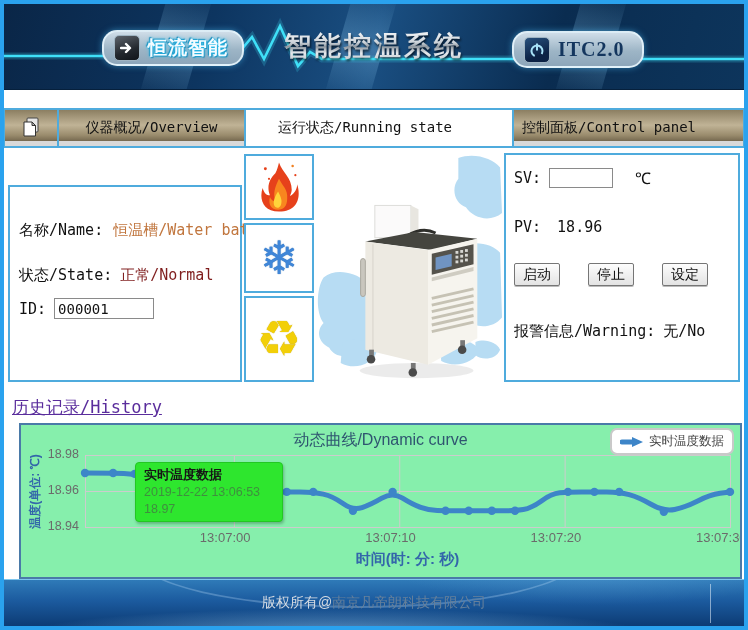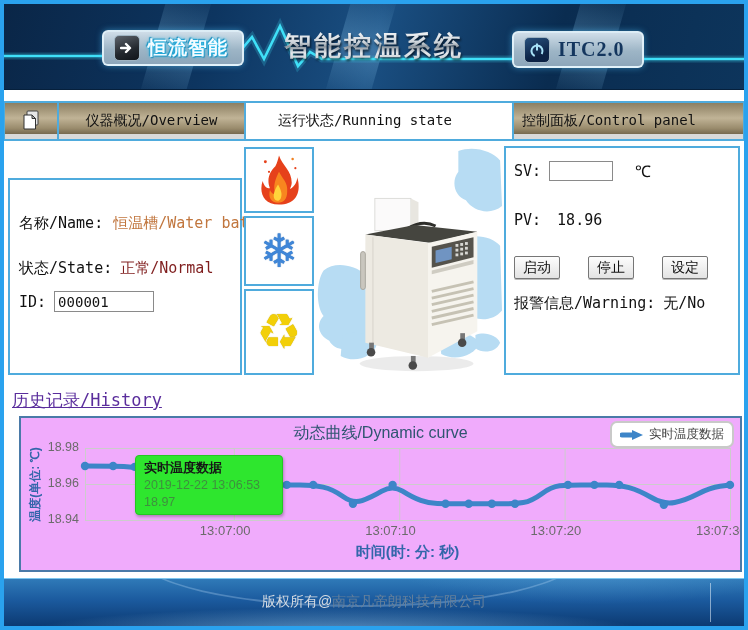--- a/index.html
+++ b/index.html
@@ -3,28 +3,28 @@
 <meta charset="utf-8">
 <style>
   * { margin:0; padding:0; box-sizing:border-box; }
   html,body { width:748px; height:630px; }
   body { font-family:"Liberation Sans", sans-serif; background:#fff; }
 
   .page { width:748px; height:630px; border:4px solid #2aa2ee; background:#fff;
           display:flex; flex-direction:column; overflow:hidden; position:relative; }
 
   
-  .header { position:relative; height:86px; flex:none; margin-bottom:11px; overflow:hidden;
+  .header { position:relative; height:86px; flex:none; margin-bottom:18px; overflow:hidden;
             background:linear-gradient(105deg,#0a2647 0%,#0d3560 28%,#1a4f82 50%,#0a2c50 74%,#0d355c 100%);
             border-bottom:1px solid #06203c; }
   .header .streak { position:absolute; top:-20%; height:140%; width:44px; pointer-events:none;
             background:linear-gradient(180deg,rgba(140,210,255,0),rgba(150,215,255,.28),rgba(140,210,255,0));
             transform:rotate(16deg); }
   .header svg.pulse { position:absolute; left:0; top:0; }
-  .hbtn { position:absolute; display:flex; align-items:center; gap:8px; border-radius:6px;
+  .hbtn { position:absolute; display:flex; align-items:center; gap:8px; border-radius:15px;
           background:linear-gradient(180deg,#cfdde8 0%,#9db5c6 55%,#8da6ba 100%);
           border:2px solid rgba(228,244,252,.9); box-shadow:0 0 6px rgba(80,200,255,.5); }
   .logo-btn { left:98px; top:26px; width:142px; height:36px; padding:0 10px; }
   .itc-btn  { left:508px; top:27px; width:132px; height:37px; padding:0 10px; }
   .sq-ico { width:26px; height:26px; border-radius:5px; flex:none; display:flex; align-items:center; justify-content:center;
             background:linear-gradient(160deg,#5d646c 0%,#23282e 60%,#11151a 100%); border:1px solid #9fb4c2; }
   .itc-btn .sq-ico { background:linear-gradient(160deg,#28517d 0%,#0c2245 70%); }
   .logo-text { font-size:19px; font-weight:bold; color:#f4fbff; letter-spacing:1px;
                text-shadow:0 0 2px #2fc4f2,0 0 4px #2fc4f2,1px 1px 1px #0b6e9e,-1px -1px 1px #0b6e9e; }
   .itc-text { font-family:"Liberation Serif", serif; font-size:20px; font-weight:bold; color:#14365e; letter-spacing:1px; }
@@ -75,28 +75,28 @@
   .row-sv { margin-top:12px; }
   .sv-input { width:64px; height:20px; margin-left:8px; border:1px solid #8a8a8a; font-size:14px; padding:0 3px; }
   .unit { margin-left:22px; font-size:16px; }
   .row-pv { margin-top:29px; }
   .pv-value { margin-left:16px; }
   .row-btns { margin-top:27px; }
   .wbtn { min-width:46px; height:23px; font-family:"DejaVu Sans Mono", monospace; font-size:14px; color:#111;
           background:linear-gradient(180deg,#fdfdfd,#e3e3e3); border:1px solid #767676; border-radius:2px;
           box-shadow:0 1px 0 #bbb; cursor:pointer; }
   .wbtn + .wbtn { margin-left:28px; }
-  .row-warn { margin-top:15px; }
+  .row-warn { margin-top:36px; }
   .v-warn { margin-left:8px; }
 
   
   .history-link-wrap { flex:none; margin:10px 0 2px 8px; }
   .history-link { font-family:"DejaVu Sans Mono", monospace; font-size:17px; color:#5a2d9c; text-decoration:underline; }
   .chart-box { flex:none; position:relative; margin:2px 2px 0 15px; height:156px; border:2px solid #4a7aa8;
-               background:#f0abfc; overflow:hidden; }
+               background:#86efac; overflow:hidden; }
   .chart-title { position:absolute; top:5px; left:0; right:0; text-align:center; font-size:16px; color:#2f5570; }
   .legend { position:absolute; top:3px; right:6px; display:flex; align-items:center; gap:5px;
             border:2px solid #c9c9c9; border-radius:7px; background:#fff; padding:3px 8px; cursor:pointer; }
   .legend-label { font-size:12.5px; color:#444; }
   .plot-svg { position:absolute; left:0; top:0; pointer-events:none; }
   .y-tick { position:absolute; left:8px; width:50px; text-align:right; font-size:12.5px; color:#6b6b6b; }
   .x-tick { position:absolute; width:68px; text-align:left; font-size:13px; color:#6b6b6b; top:105px; }
   .ylabel { position:absolute; width:150px; text-align:center; left:-61px; top:58px; transform:rotate(-90deg);
             font-size:12px; font-weight:bold; color:#3366aa; }
   .xlabel { position:absolute; left:64px; width:645px; text-align:center; top:125px;

